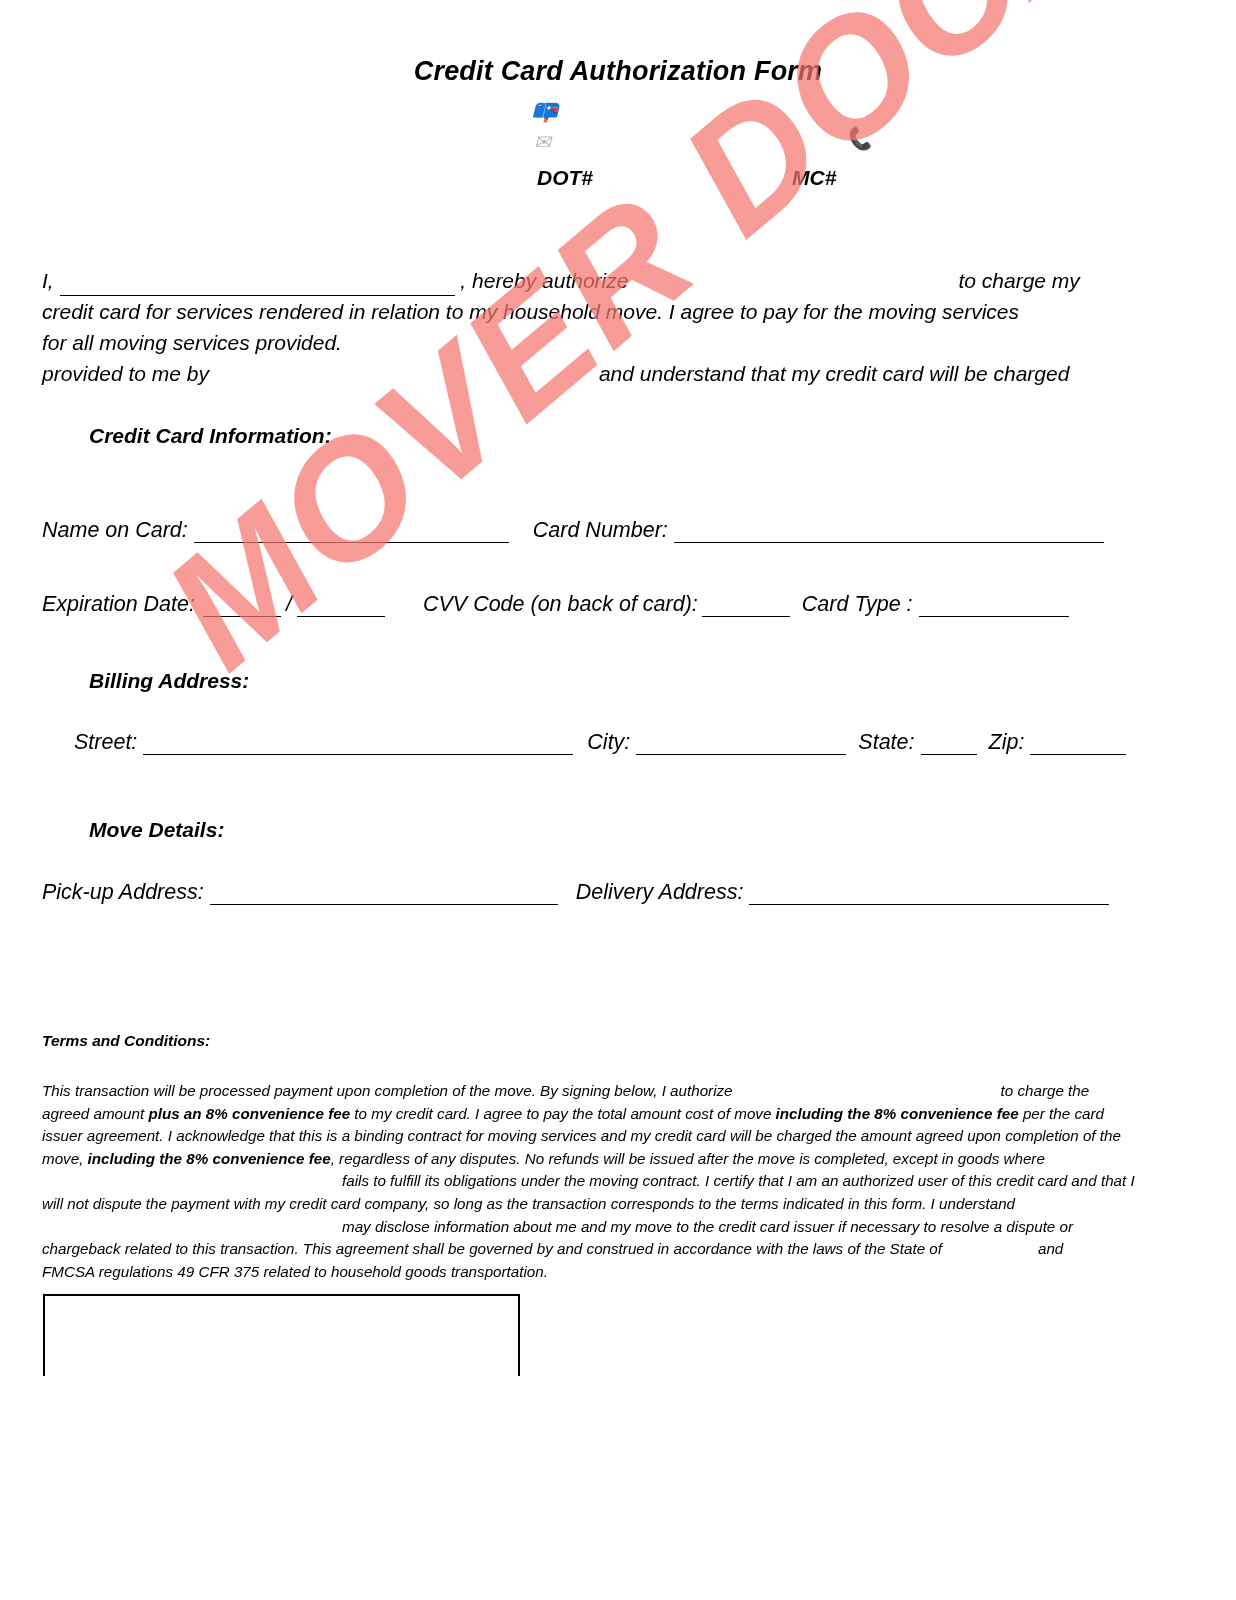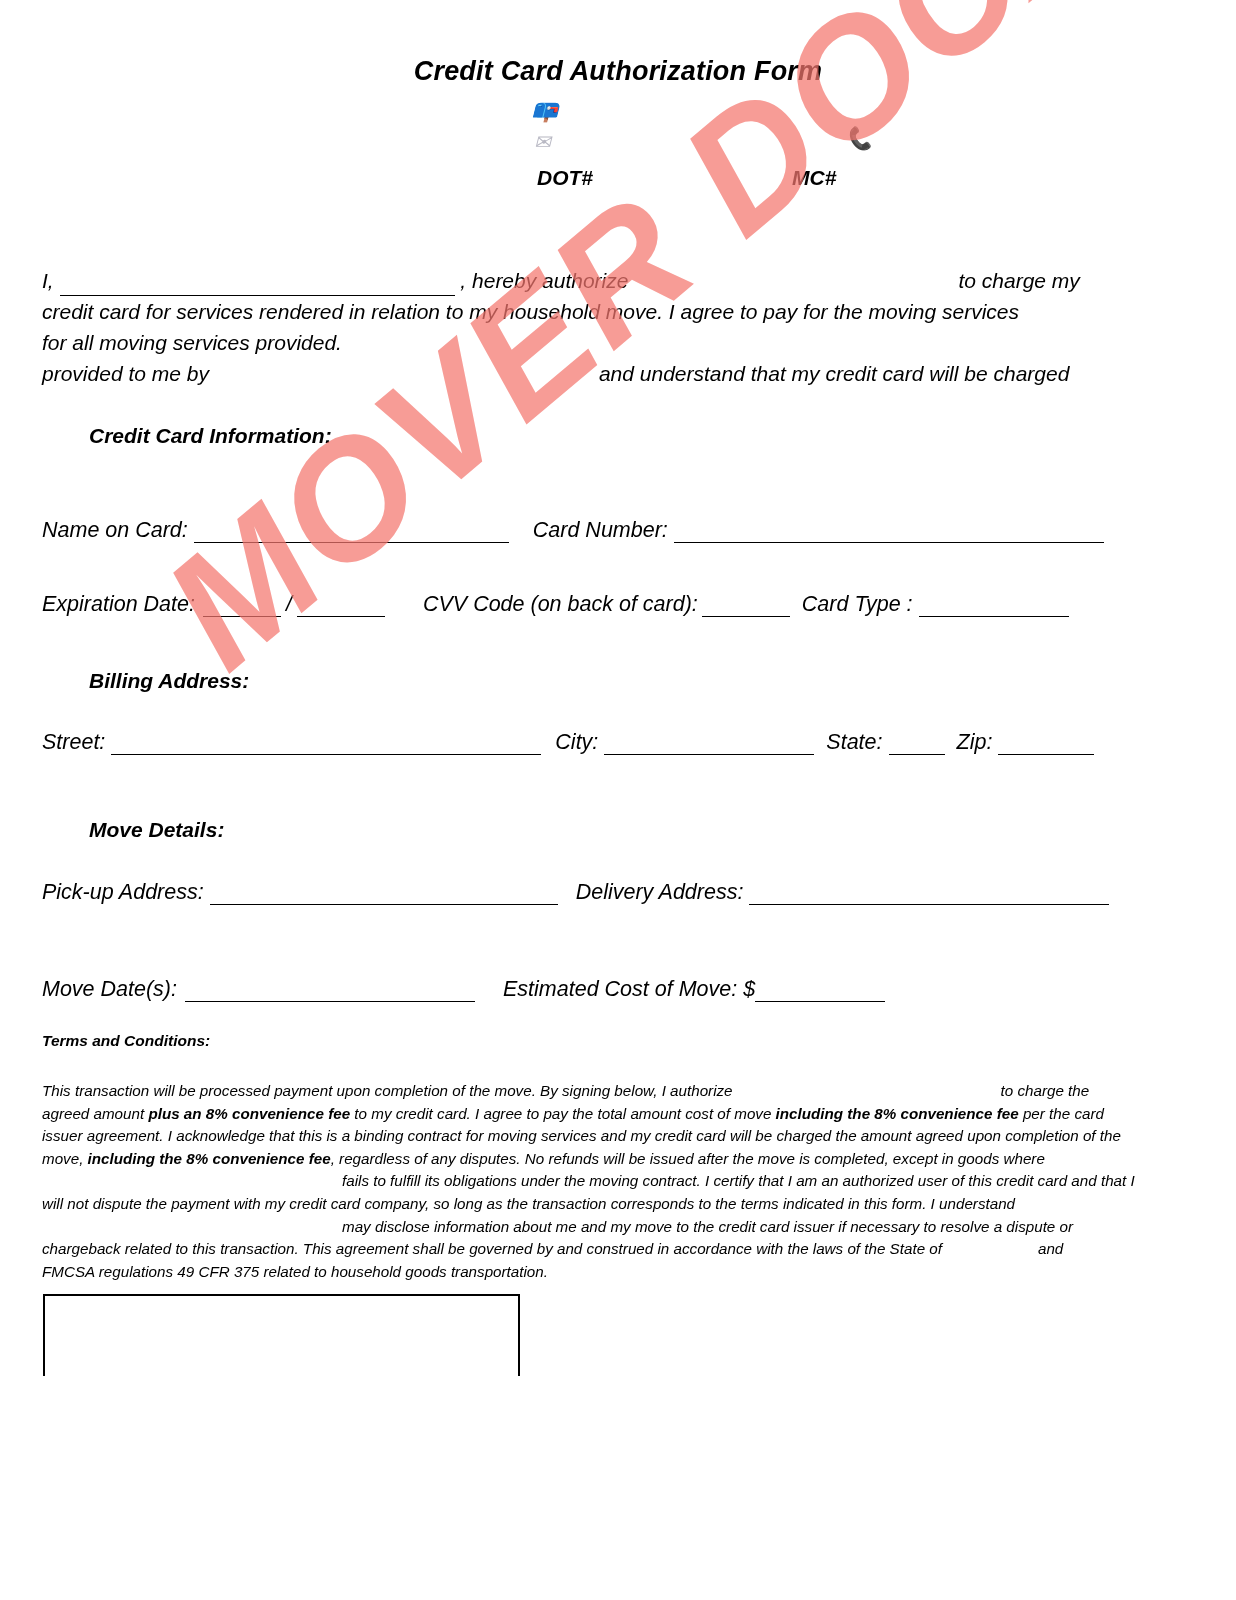--- a/index.html
+++ b/index.html
@@ -107,21 +107,21 @@
   #h-move { top: 818px; }
 
   .frow {
     position: absolute;
     left: 42px;
     font-size: 21.5px;
     white-space: nowrap;
   }
   #r-name { top: 518px; }
   #r-exp  { top: 582px; margin-top: 10px; }
-  #r-str  { top: 730px; }
+  #r-str  { top: 730px; margin-left: 32px; }
   #r-pick { top: 880px; }
   #r-date { top: 977px; }
 
   
   .terms-h {
     position: absolute;
     left: 42px;
     top: 1032px;
     font-size: 15.5px;
     font-weight: bold;
@@ -222,23 +222,20 @@
   <div class="frow" id="r-str">
     <span>Street:</span><span class="ul" style="width:430px;margin-left:6px"></span><span class="gap" style="width:14px">&nbsp;</span><span>City:</span><span class="ul" style="width:210px;margin-left:6px"></span><span class="gap" style="width:12px">&nbsp;</span><span>State:</span><span class="ul" style="width:56px;margin-left:6px"></span><span class="gap" style="width:12px">&nbsp;</span><span>Zip:</span><span class="ul" style="width:96px;margin-left:6px"></span>
   </div>
 
   <div class="sect-h" id="h-move">Move Details:</div>
 
   <div class="frow" id="r-pick">
     <span>Pick-up Address:</span><span class="ul" style="width:348px;margin-left:6px"></span><span class="gap" style="width:18px">&nbsp;</span><span>Delivery Address:</span><span class="ul" style="width:360px;margin-left:6px"></span>
   </div>
 
-  <div class="frow" id="r-date">
-    <span>Move Date(s):</span><span class="ul" style="width:290px;margin-left:8px"></span><span class="gap" style="width:28px">&nbsp;</span><span>Estimated Cost of Move: $</span><span class="ul" style="width:130px"></span>
-  </div>
 
   <div class="terms-h">Terms and Conditions:</div>
 
   <div class="terms-body">
     <span class="tl"><span>This transaction will be processed payment upon completion of the move. By signing below, I authorize</span><span class="gap" style="width:268px">&nbsp;</span><span>to charge the</span></span>
 
     <span class="tl"><span>agreed amount </span><b>plus an 8% convenience fee</b><span> to my credit card. I agree to pay the total amount cost of move </span><b>including the 8% convenience fee</b><span> per the card</span></span>
 
     <span class="tl">issuer agreement. I acknowledge that this is a binding contract for moving services and my credit card will be charged the amount agreed upon completion of the</span>
 

